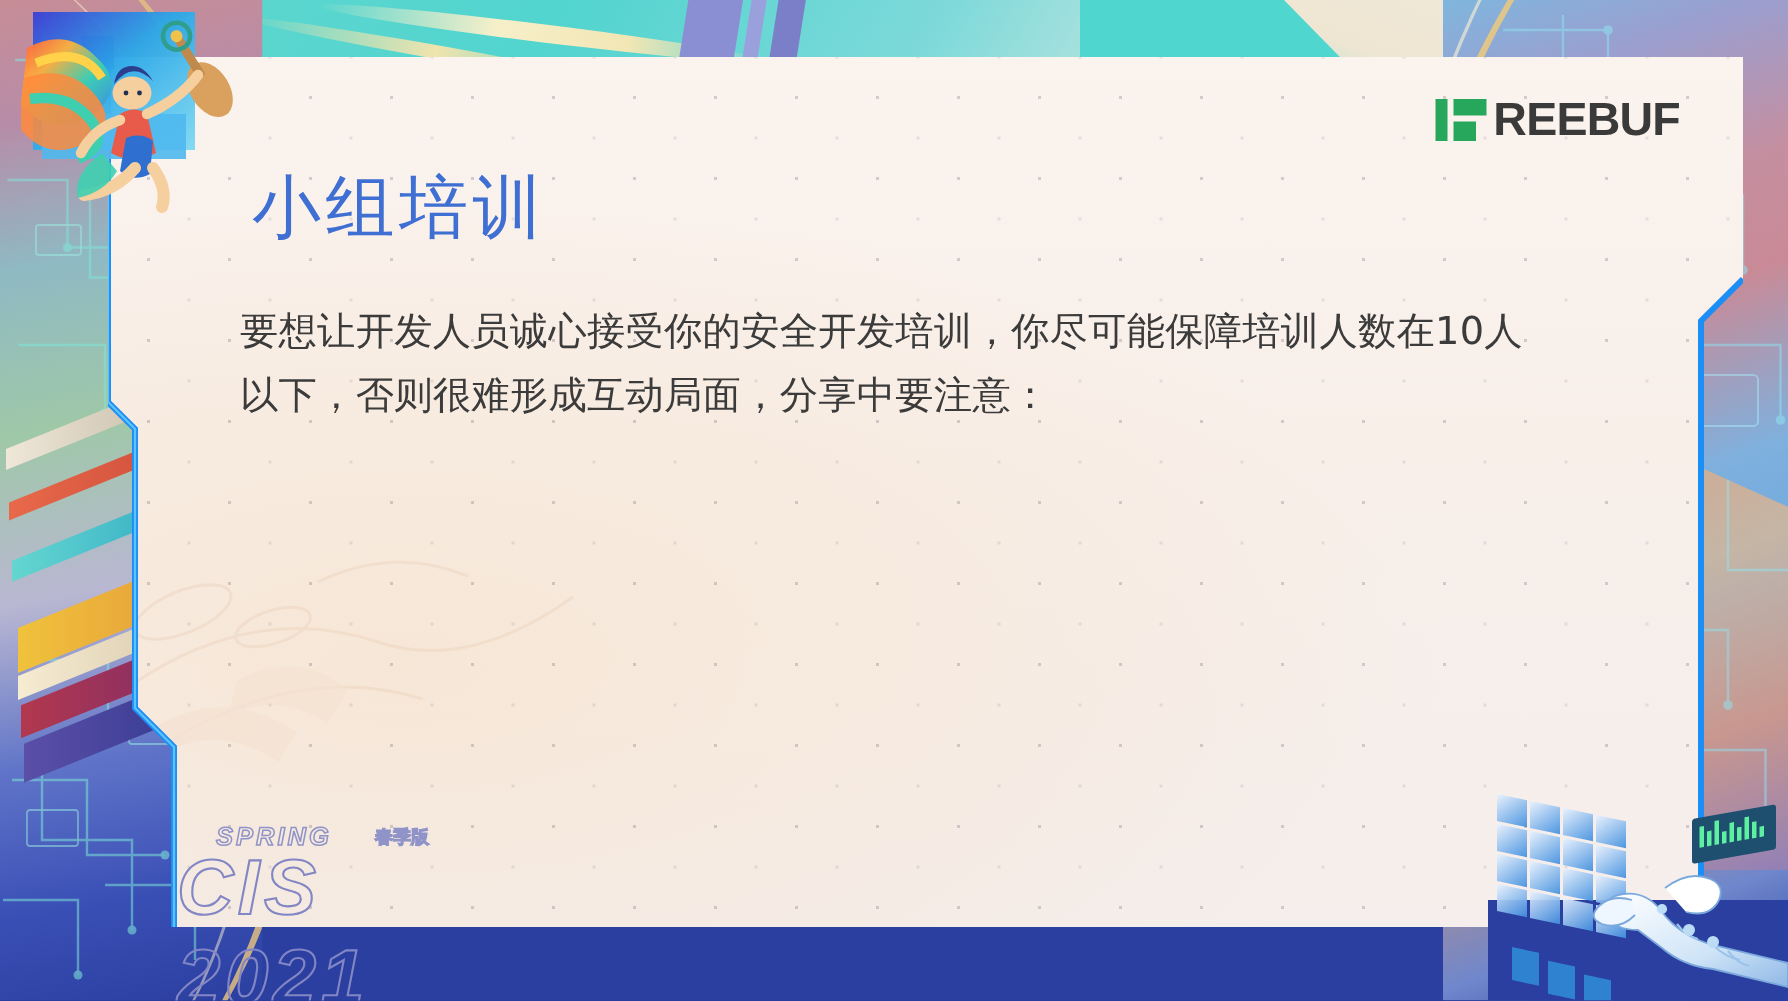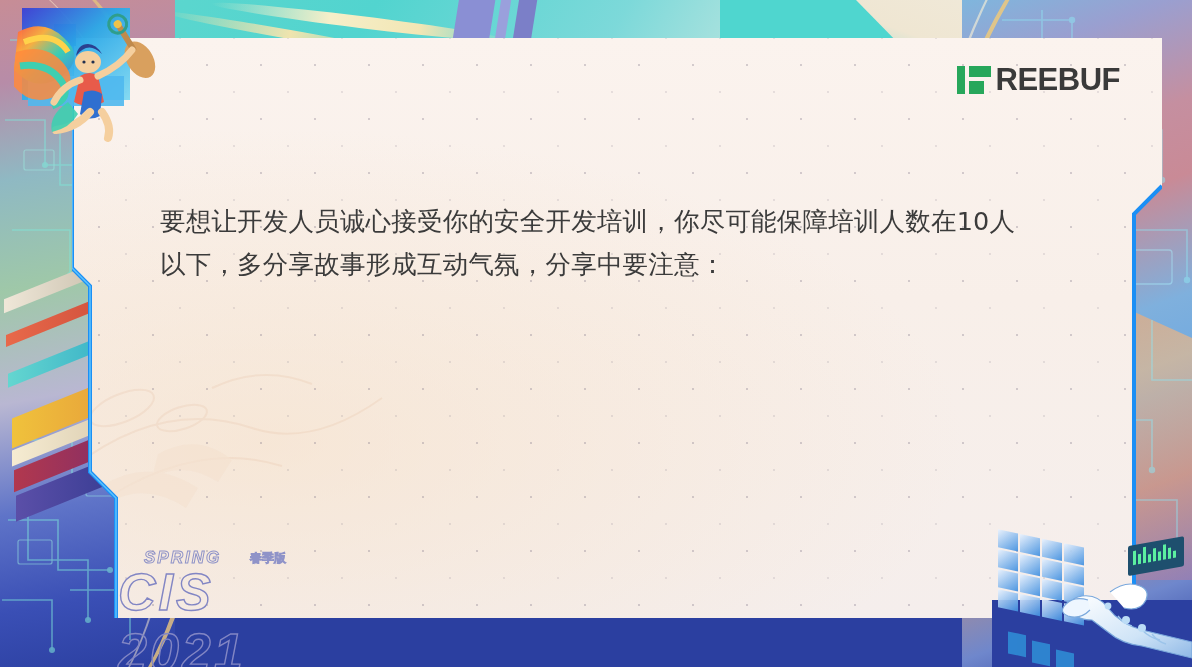--- a/index.html
+++ b/index.html
@@ -488,22 +488,23 @@
 
   <div class="freebuf">
     <div class="fb-mark">
       <span class="fb-bar-v"></span>
       <span class="fb-bar-t"></span>
       <span class="fb-bar-b"></span>
     </div>
     <span class="fb-word">REEBUF</span>
   </div>
 
-
-  <div class="body-text">要想让开发人员诚心接受你的安全开发培训，你尽可能保障培训人数在10人以下，多分享故事形成互动气氛，分享中要注意：</div>
+  <div class="title">小组培训</div>
+
+  <div class="body-text">要想让开发人员诚心接受你的安全开发培训，你尽可能保障培训人数在10人以下，否则很难形成互动局面，分享中要注意：</div>
 
 
   <div class="cis-logo">
     <span class="cis-spring">SPRING</span>
     <span class="cis-cn">春季版</span>
     <span class="cis-main">CIS 2021</span>
   </div>
 
 
 </div>

